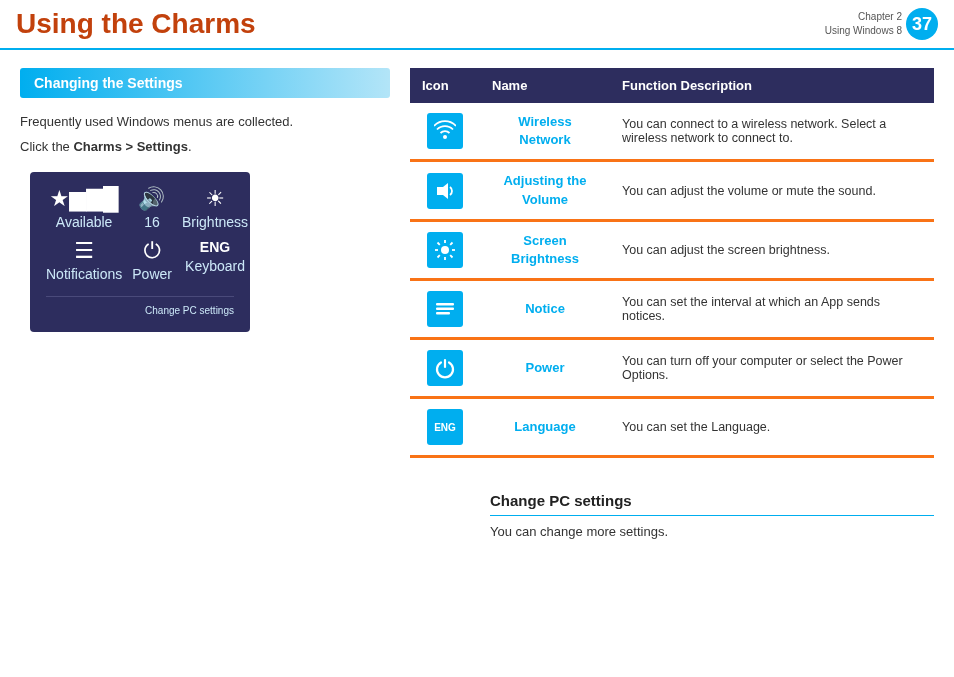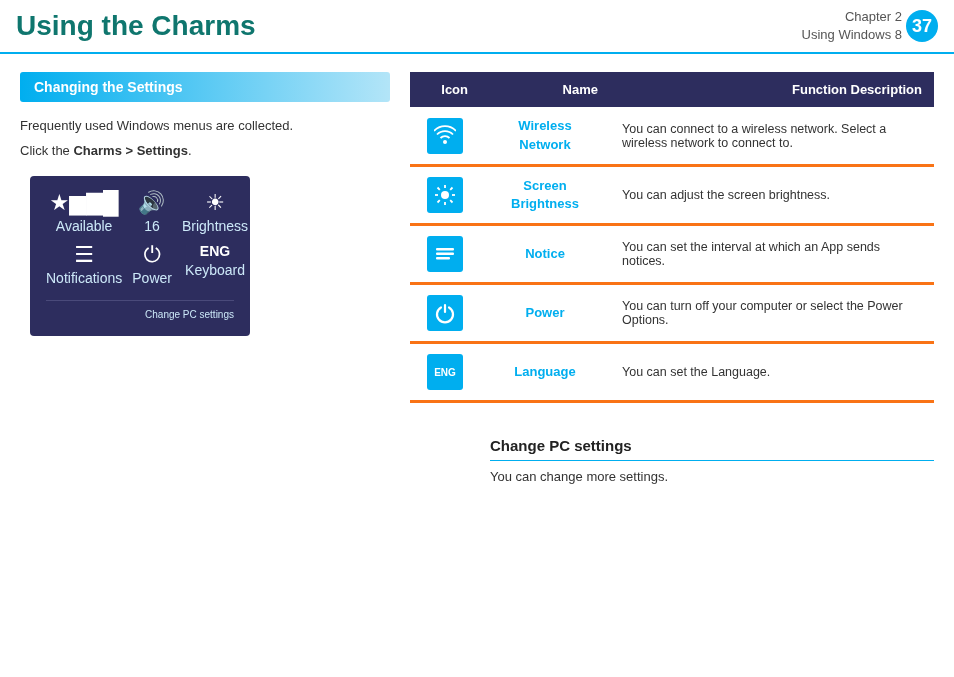--- a/index.html
+++ b/index.html
@@ -17,26 +17,26 @@
     .header {
       display: flex;
       align-items: center;
       border-bottom: 2px solid #00aeef;
       padding: 8px 16px 8px 16px;
       margin-bottom: 0;
     }
     .header-title {
       font-size: 28px;
       font-weight: bold;
-      color: #0f766e;
+      color: #c2410c;
       flex: 1;
     }
     .header-right {
       text-align: right;
-      font-size: 13px;
+      font-size: 10px;
       color: #555;
       line-height: 1.4;
     }
     .chapter-badge {
       display: inline-block;
       background: #00aeef;
       color: #fff;
       font-size: 18px;
       font-weight: bold;
       border-radius: 50%;
@@ -131,21 +131,21 @@
       border-collapse: collapse;
       font-size: 12.5px;
     }
 
     table thead tr {
       background: #2d2d5e;
       color: #fff;
     }
     table thead th {
       padding: 10px 12px;
-      text-align: right;
+      text-align: left;
       font-weight: bold;
       font-size: 13px;
     }
     table thead th:first-child { width: 70px; }
     table thead th:nth-child(2) { width: 130px; }
 
     table tbody tr {
       border-bottom: 3px solid #f97316;
     }
     table tbody td {
@@ -270,20 +270,32 @@
                 <path d="M6.5 13a6.5 6.5 0 0 1 9 0" stroke="white" stroke-width="1.8" fill="none"></path>
                 <path d="M3 9.5a11 11 0 0 1 16 0" stroke="white" stroke-width="1.8" fill="none"></path>
                 <path d="M0 6a15 15 0 0 1 22 0" stroke="white" stroke-width="1.8" fill="none"></path>
               </svg>
             </div>
           </td>
           <td>Wireless<br>Network</td>
           <td>You can connect to a wireless network. Select a wireless network to connect to.</td>
         </tr>
 
+        <tr>
+          <td>
+            <div class="icon-cell">
+              <svg width="22" height="22" viewBox="0 0 22 22" fill="white">
+                <polygon points="3,7 9,7 14,3 14,19 9,15 3,15" fill="white"></polygon>
+                <path d="M16 7a5 5 0 0 1 0 8" stroke="white" stroke-width="1.8" fill="none"></path>
+              </svg>
+            </div>
+          </td>
+          <td>Adjusting the<br>Volume</td>
+          <td>You can adjust the volume or mute the sound.</td>
+        </tr>
 
         <tr>
           <td>
             <div class="icon-cell">
               <svg width="22" height="22" viewBox="0 0 22 22" fill="white">
                 <circle cx="11" cy="11" r="4" fill="white"></circle>
                 <line x1="11" y1="1" x2="11" y2="4" stroke="white" stroke-width="1.8"></line>
                 <line x1="11" y1="18" x2="11" y2="21" stroke="white" stroke-width="1.8"></line>
                 <line x1="1" y1="11" x2="4" y2="11" stroke="white" stroke-width="1.8"></line>
                 <line x1="18" y1="11" x2="21" y2="11" stroke="white" stroke-width="1.8"></line>

